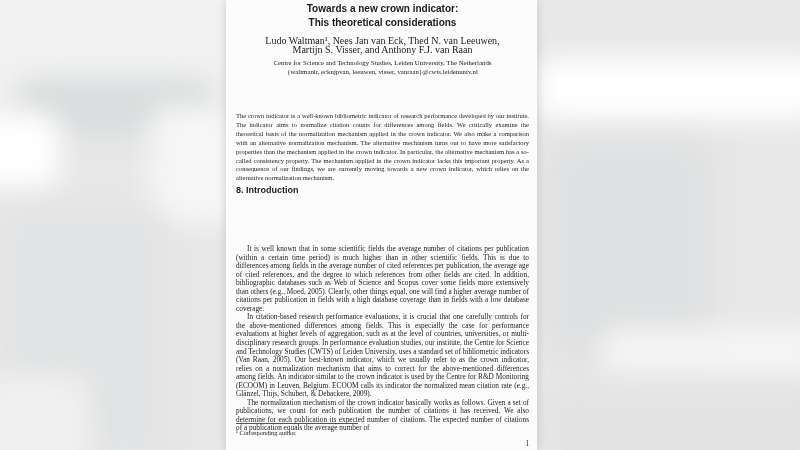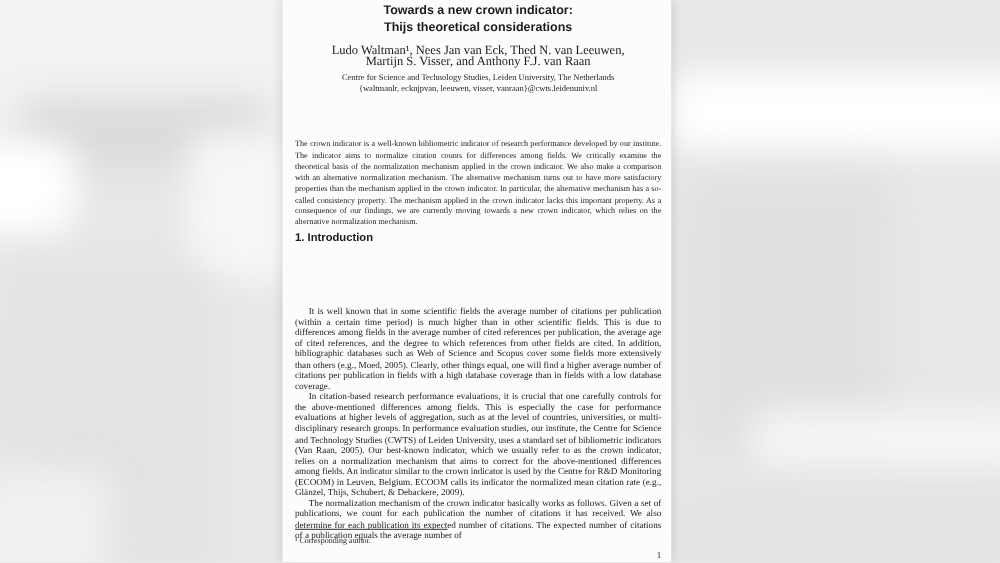--- a/index.html
+++ b/index.html
@@ -125,31 +125,31 @@
     <div class="patch p5"></div>
     <div class="patch p6"></div>
     <div class="patch p7"></div>
     <div class="patch p8"></div>
     <div class="patch p9"></div>
     <div class="patch p10"></div>
   </div>
 
   <div class="page">
     <div class="title">Towards a new crown indicator:
-Thijs theoretical considerations</div>
+This theoretical considerations</div>
 
     <div class="authors">Ludo Waltman¹, Nees Jan van Eck, Thed N. van Leeuwen,
 Martijn S. Visser, and Anthony F.J. van Raan</div>
 
     <div class="affiliation">Centre for Science and Technology Studies, Leiden University, The Netherlands
 {waltmanlr, ecknjpvan, leeuwen, visser, vanraan}@cwts.leidenuniv.nl</div>
 
     <div class="abstract">The crown indicator is a well-known bibliometric indicator of research performance developed by our institute. The indicator aims to normalize citation counts for differences among fields. We critically examine the theoretical basis of the normalization mechanism applied in the crown indicator. We also make a comparison with an alternative normalization mechanism. The alternative mechanism turns out to have more satisfactory properties than the mechanism applied in the crown indicator. In particular, the alternative mechanism has a so-called consistency property. The mechanism applied in the crown indicator lacks this important property. As a consequence of our findings, we are currently moving towards a new crown indicator, which relies on the alternative normalization mechanism.</div>
 
-    <div class="sec-heading">1. Introduction</div>
+    <div class="sec-heading">8. Introduction</div>
 
     <div class="body-text">
       <p>It is well known that in some scientific fields the average number of citations per publication (within a certain time period) is much higher than in other scientific fields. This is due to differences among fields in the average number of cited references per publication, the average age of cited references, and the degree to which references from other fields are cited. In addition, bibliographic databases such as Web of Science and Scopus cover some fields more extensively than others (e.g., Moed, 2005). Clearly, other things equal, one will find a higher average number of citations per publication in fields with a high database coverage than in fields with a low database coverage.</p>
       <p>In citation-based research performance evaluations, it is crucial that one carefully controls for the above-mentioned differences among fields. This is especially the case for performance evaluations at higher levels of aggregation, such as at the level of countries, universities, or multi-disciplinary research groups. In performance evaluation studies, our institute, the Centre for Science and Technology Studies (CWTS) of Leiden University, uses a standard set of bibliometric indicators (Van Raan, 2005). Our best-known indicator, which we usually refer to as the crown indicator, relies on a normalization mechanism that aims to correct for the above-mentioned differences among fields. An indicator similar to the crown indicator is used by the Centre for R&amp;D Monitoring (ECOOM) in Leuven, Belgium. ECOOM calls its indicator the normalized mean citation rate (e.g., Glänzel, Thijs, Schubert, &amp; Debackere, 2009).</p>
       <p>The normalization mechanism of the crown indicator basically works as follows. Given a set of publications, we count for each publication the number of citations it has received. We also determine for each publication its expected number of citations. The expected number of citations of a publication equals the average number of</p>
     </div>
 
     <div class="footnote-rule"></div>
 
     <div class="footnote">¹ Corresponding author.</div>

